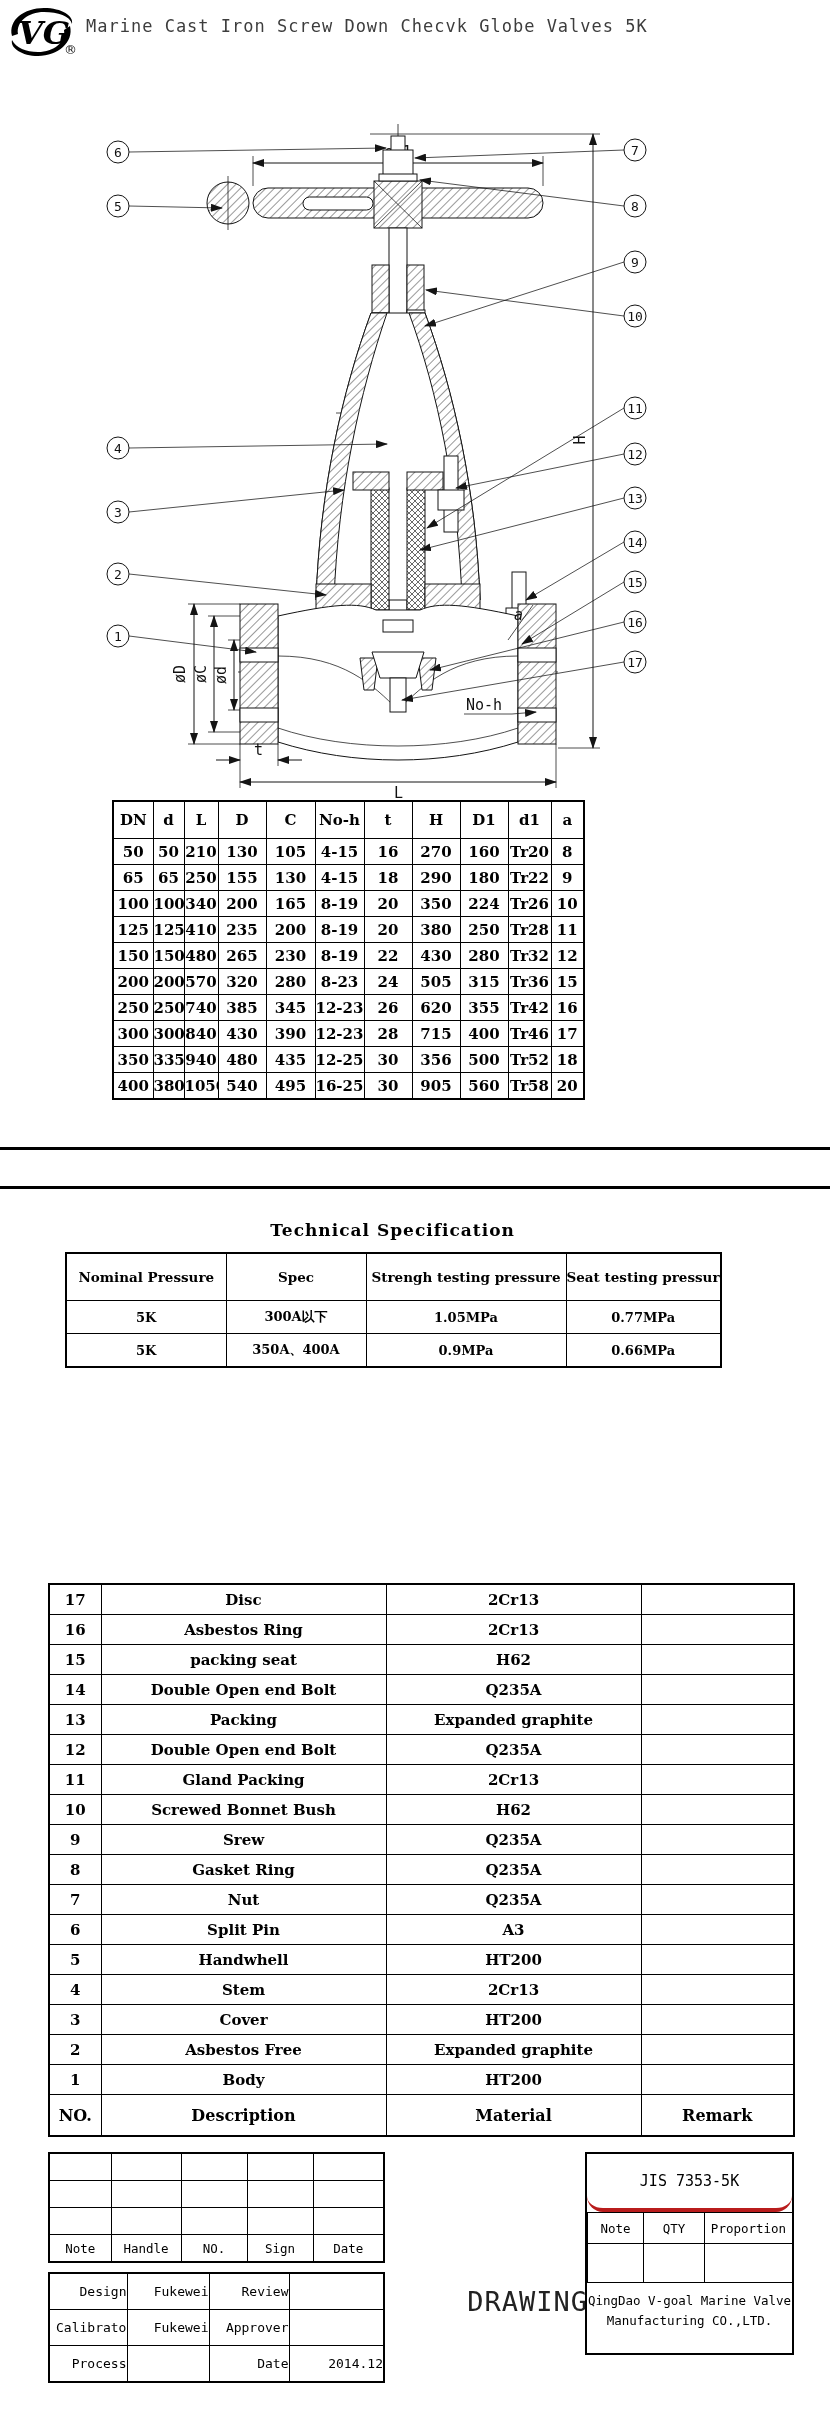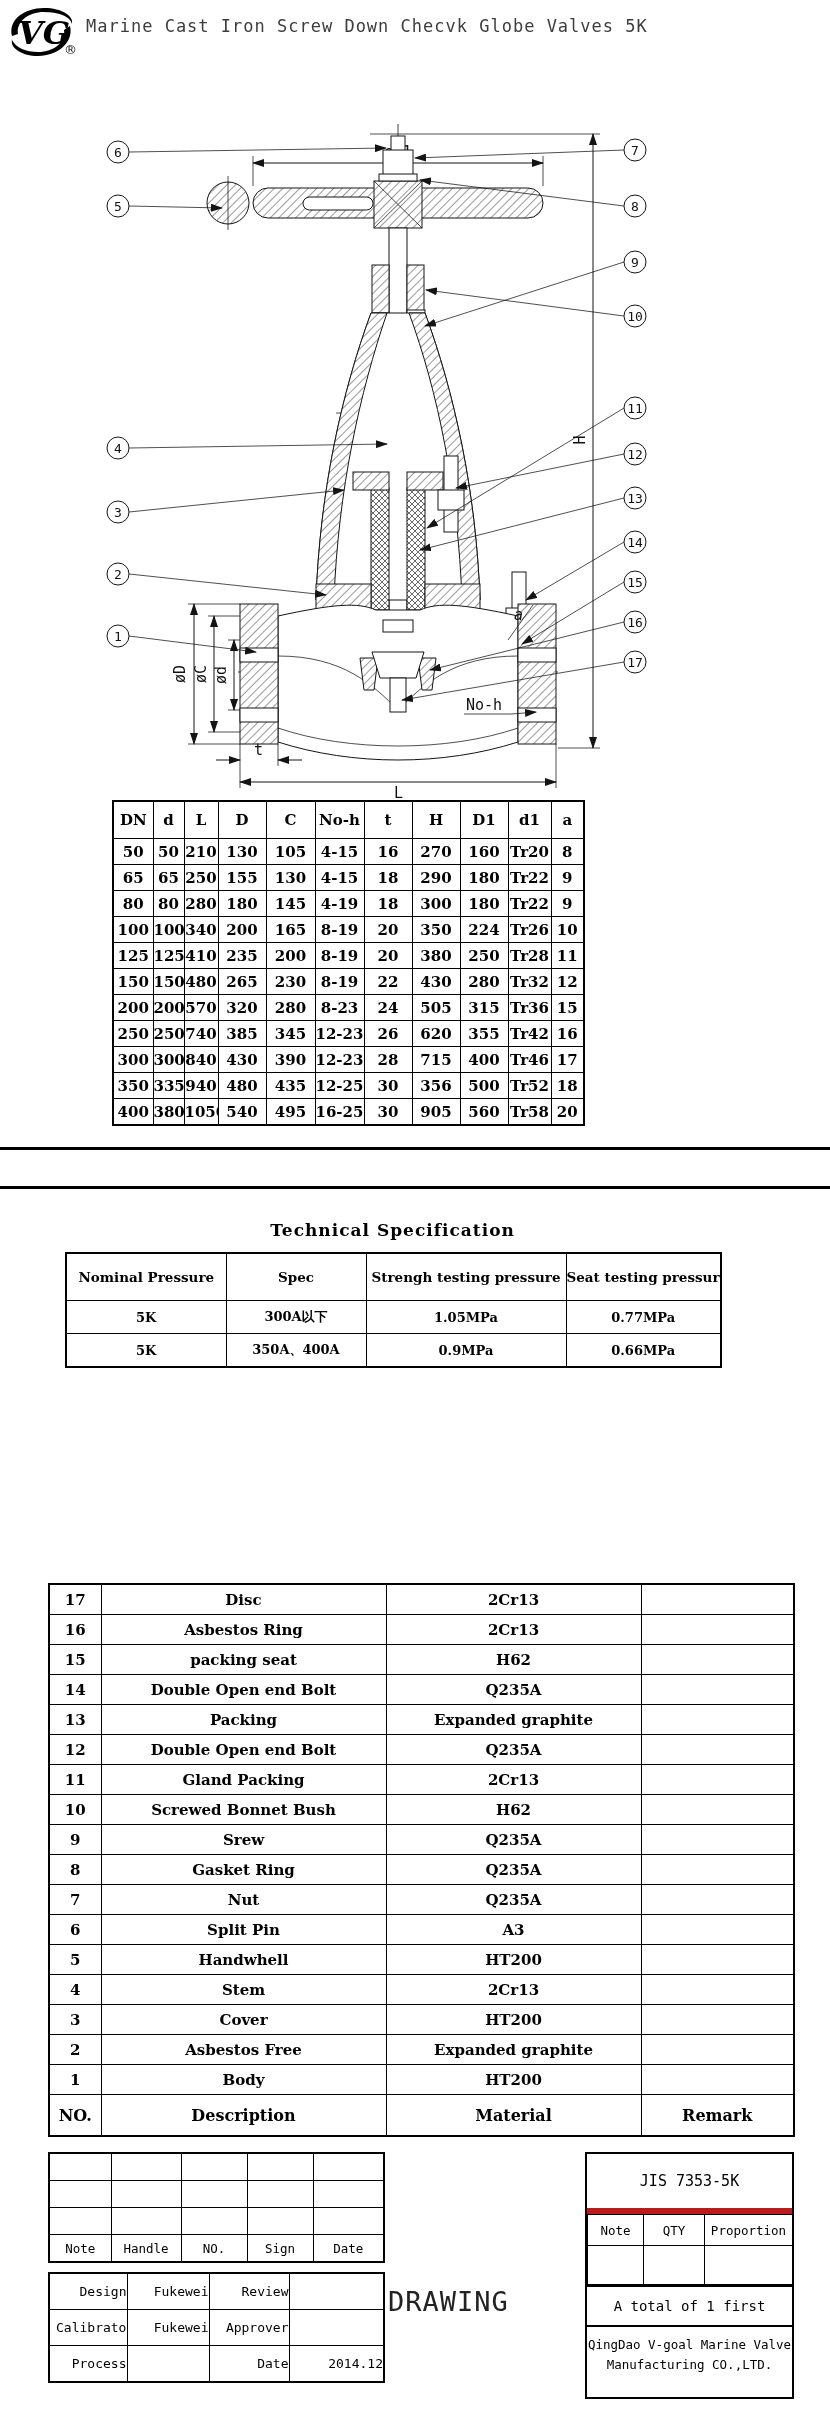--- a/index.html
+++ b/index.html
@@ -45,25 +45,25 @@
   .parts-table{left:48px;top:1583px;width:745px;border:2px solid #000;}
   .parts-table td{font-weight:bold;font-size:15px;height:29px;}
   .parts-table tfoot td{height:40px;font-size:16px;}
   
   .cad, .cad td{font-family:"DejaVu Sans Mono",monospace;font-weight:normal;}
   .sign-upper{left:48px;top:2152px;width:335px;border:2px solid #000;}
   .sign-upper td{height:26px;font-size:12.5px;}
   .sign-lower{left:48px;top:2272px;width:335px;border:2px solid #000;}
   .sign-lower td{height:35px;font-size:13px;text-align:right;padding-left:6px;}
   .drawing-label{
-    left:388px;top:2286px;width:200px;text-align:left;
+    left:388px;top:2286px;width:200px;text-align:right;
     font-family:"DejaVu Sans Mono",monospace;font-size:27px;letter-spacing:1px;color:#222;
   }
   .right-block{left:585px;top:2152px;width:205px;border:2px solid #000;background:#fff;}
-  .rb-jis{height:54px;line-height:54px;text-align:center;font-size:15px;border-bottom:6px solid #b91c1c;}
+  .rb-jis{height:54px;line-height:54px;text-align:center;font-size:15px;border-bottom:4px solid #b91c1c;border-radius:16px;}
   .rb-table{width:205px;border:none;}
   .rb-table td{font-size:12.5px;height:30px;border:1px solid #000;}
   .rb-table tbody td{height:38px;}
   .rb-total{height:38px;line-height:38px;text-align:center;font-size:14px;
             border-top:2px solid #000;border-bottom:2px solid #000;}
   .rb-company{height:62px;text-align:center;font-size:12.5px;line-height:1.6;padding-top:8px;}
 </style>
 </head>
 <body>
 
@@ -384,33 +384,20 @@
       </tr>
       <tr>
         <td>65</td>
         <td>65</td>
         <td>250</td>
         <td>155</td>
         <td>130</td>
         <td>4-15</td>
         <td>18</td>
         <td>290</td>
-        <td>180</td>
-        <td>Tr22</td>
-        <td>9</td>
-      </tr>
-      <tr>
-        <td>80</td>
-        <td>80</td>
-        <td>280</td>
-        <td>180</td>
-        <td>145</td>
-        <td>4-19</td>
-        <td>18</td>
-        <td>300</td>
         <td>180</td>
         <td>Tr22</td>
         <td>9</td>
       </tr>
       <tr>
         <td>100</td>
         <td>100</td>
         <td>340</td>
         <td>200</td>
         <td>165</td>
@@ -758,18 +745,17 @@
         </tr>
       </thead>
     <tbody>
         <tr>
           <td></td>
           <td></td>
           <td></td>
         </tr>
       </tbody>
   </table>
-  <div class="rb-total">A total of 1 first</div>
   <div class="rb-company">
     <div>QingDao V-goal Marine Valve</div>
     <div>Manufacturing CO.,LTD.</div>
   </div>
 </div>
 
 </body></html>

